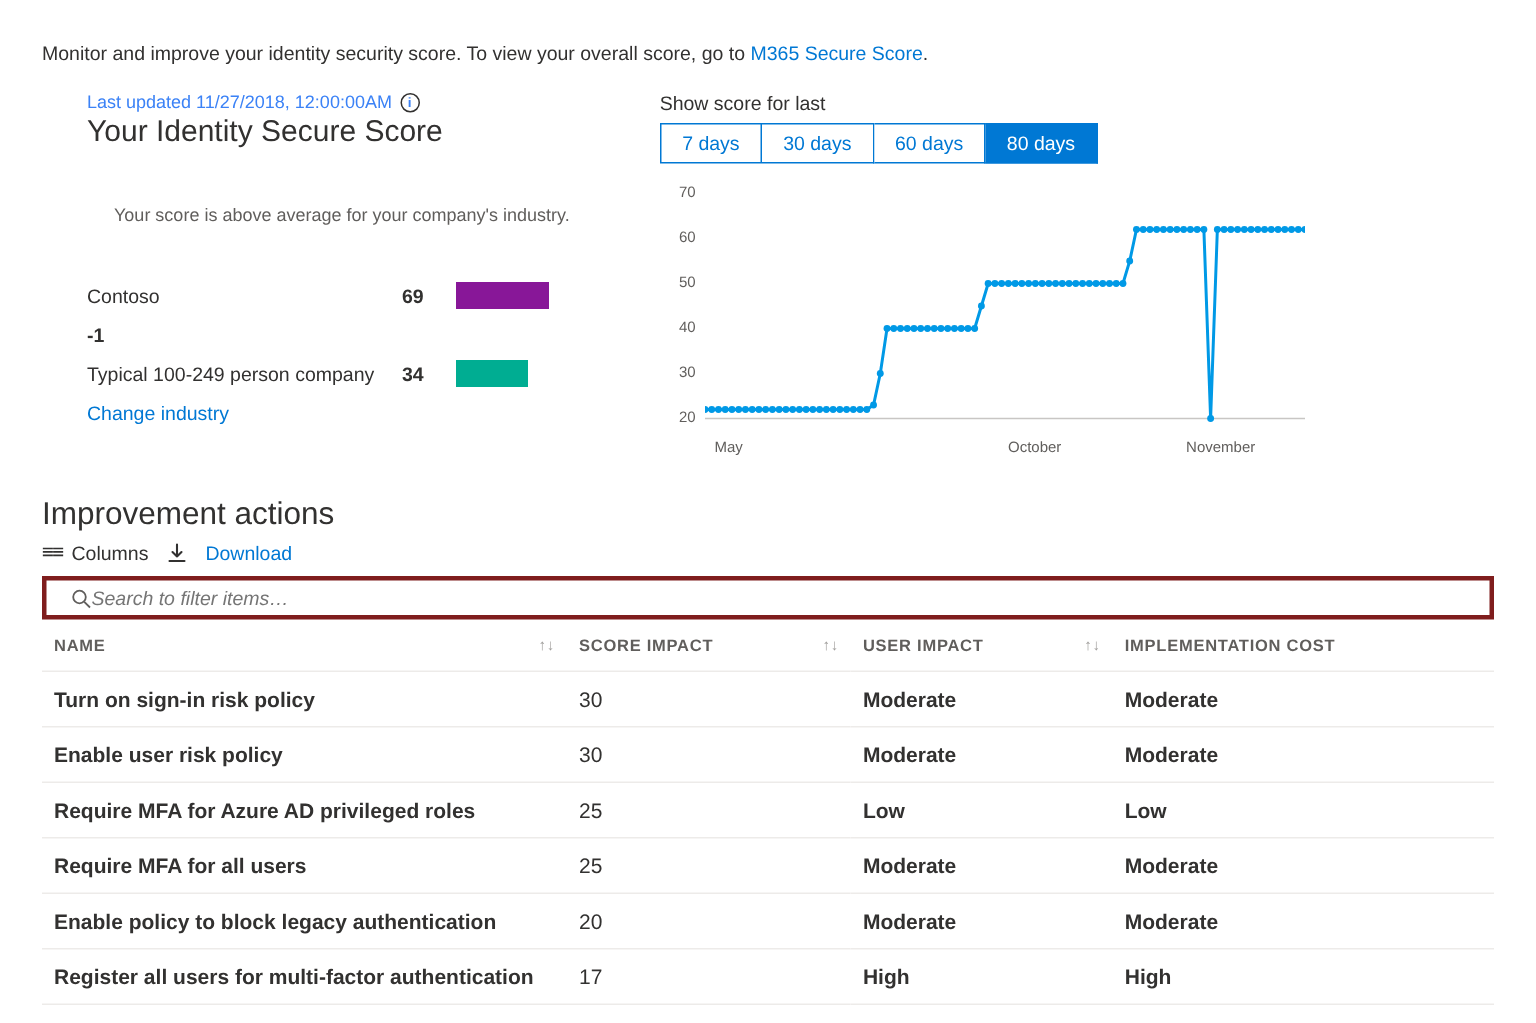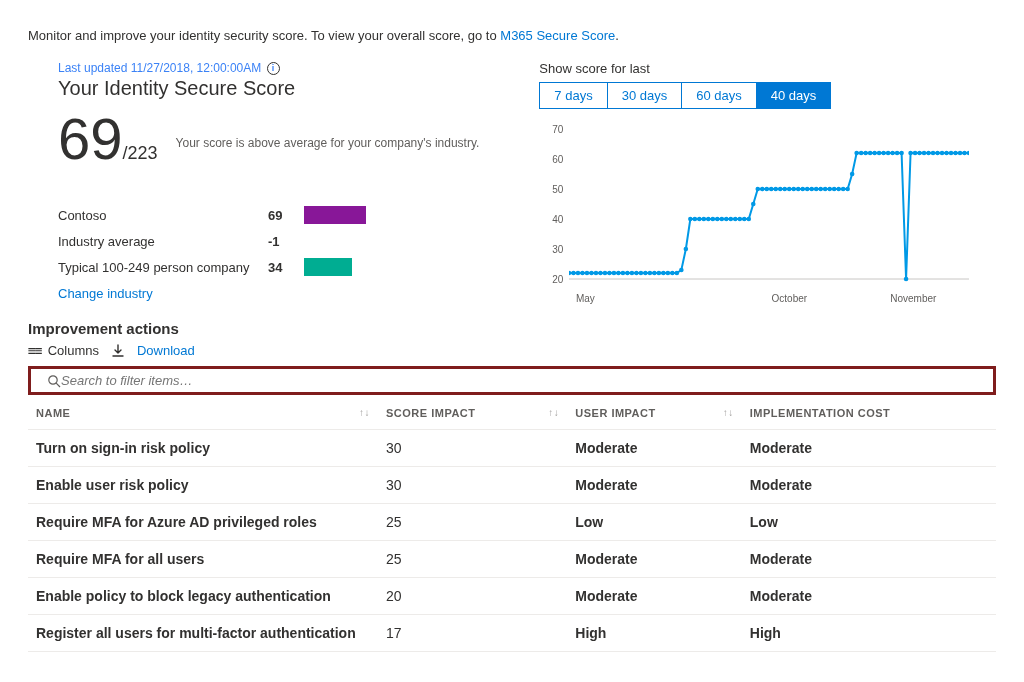--- a/index.html
+++ b/index.html
@@ -31,21 +31,21 @@
 .chart-side { flex:1; min-width:450px; margin-left:auto; }
 .pill-lbl { font-size:13px; margin-bottom:6px; }
 .pills { display:flex; }
 .pill { border:1px solid #0078d4; padding:5px 14px; font-size:13px; color:#0078d4; background:#fff; cursor:pointer; }
 .pill + .pill { border-left:none; }
 .pill.sel { background:#0078d4; color:#fff; }
 .chart-canvas { position:relative; width:440px; height:170px; margin-top:20px; }
 .ytick { position:absolute; left:0; font-size:10px; color:#605e5c; transform:translateY(-50%); width:24px; text-align:right;}
 .xtick { position:absolute; bottom:-5px; font-size:10px; color:#605e5c; transform:translateX(-50%);}
 svg.linechart { position:absolute; left:30px; top:0; }
-.actions-head { font-size:15px; font-weight:700; margin-top:18px; margin-bottom:6px; }
+.actions-head { font-size:21px; font-weight:400; margin-top:32px; margin-bottom:6px; }
 .tbl-ctrls { display:flex; align-items:center; gap:6px; font-size:13px; margin-bottom:8px; }
 .tbl-ctrls .dl { color:#0078d4; margin-left:6px; cursor:pointer;}
 .srch { display:flex; align-items:center; border:3px solid #7f1d1d; padding:4px 16px; width:100%; margin-bottom:0;}
 .srch input { border:none; outline:none; flex:1; font-size:13px; font-style:italic; color:#605e5c; background:transparent;}
 table { width:100%; border-collapse:collapse; font-size:12.5px; }
 th { text-align:left; font-size:11px; letter-spacing:.5px; color:#605e5c; text-transform:uppercase; font-weight:600; padding:12px 8px 10px 8px; border-bottom:1px solid #edebe9;}
 th .sort { float:right; color:#a19f9d; font-size:10px;}
 td { padding:10px 8px; border-bottom:1px solid #edebe9; font-weight:600; font-size:14px; color:#323130;}
 td.score { font-weight:400; }
 .col-name { width:350px; }
@@ -59,52 +59,48 @@
 </div>
 
 <div class="top-row">
   <div class="sc-wrap">
     <div class="upd">
       <span>Last updated 11/27/2018, 12:00:00AM</span>
       <span class="info-ico">i</span>
     </div>
     <h1>Your Identity Secure Score</h1>
     <div class="score-flex">
-      <div>
-        <span class="score-num">69</span><span class="score-max">/223</span>
-      </div>
       <div class="score-msg">Your score is above average for your company's industry.</div>
     </div>
     <div class="bars" id="bars">
         <div class="bar-row">
           <div class="bar-lbl">Contoso</div>
           <div class="bar-val">69</div>
           <div class="bar-bar" style="width:62px;background:#881798"></div>
         </div>
         <div class="bar-row">
-          <div class="bar-lbl">Industry average</div>
           <div class="bar-val">-1</div>
           <div class="bar-bar" style="width:0px;background:#881798"></div>
         </div>
         <div class="bar-row">
           <div class="bar-lbl">Typical 100-249 person company</div>
           <div class="bar-val">34</div>
           <div class="bar-bar" style="width:48px;background:#00AD92"></div>
         </div>
       </div>
     <span class="change">Change industry</span>
   </div>
 
   <div class="chart-side">
     <div class="pill-lbl">Show score for last</div>
     <div class="pills" id="pills">
         <div class="pill">7 days</div>
         <div class="pill">30 days</div>
         <div class="pill">60 days</div>
-        <div class="pill sel">40 days</div>
+        <div class="pill sel">80 days</div>
       </div>
     <div class="chart-canvas" id="chart">
         <div class="ytick" style="top: 150px;">20</div>
         <div class="ytick" style="top: 120px;">30</div>
         <div class="ytick" style="top: 90px;">40</div>
         <div class="ytick" style="top: 60px;">50</div>
         <div class="ytick" style="top: 30px;">60</div>
         <div class="ytick" style="top: 0px;">70</div>
         <div class="xtick" style="left: 46px; margin-top: 44px;">May</div>
         <div class="xtick" style="left: 250px;">October</div>

